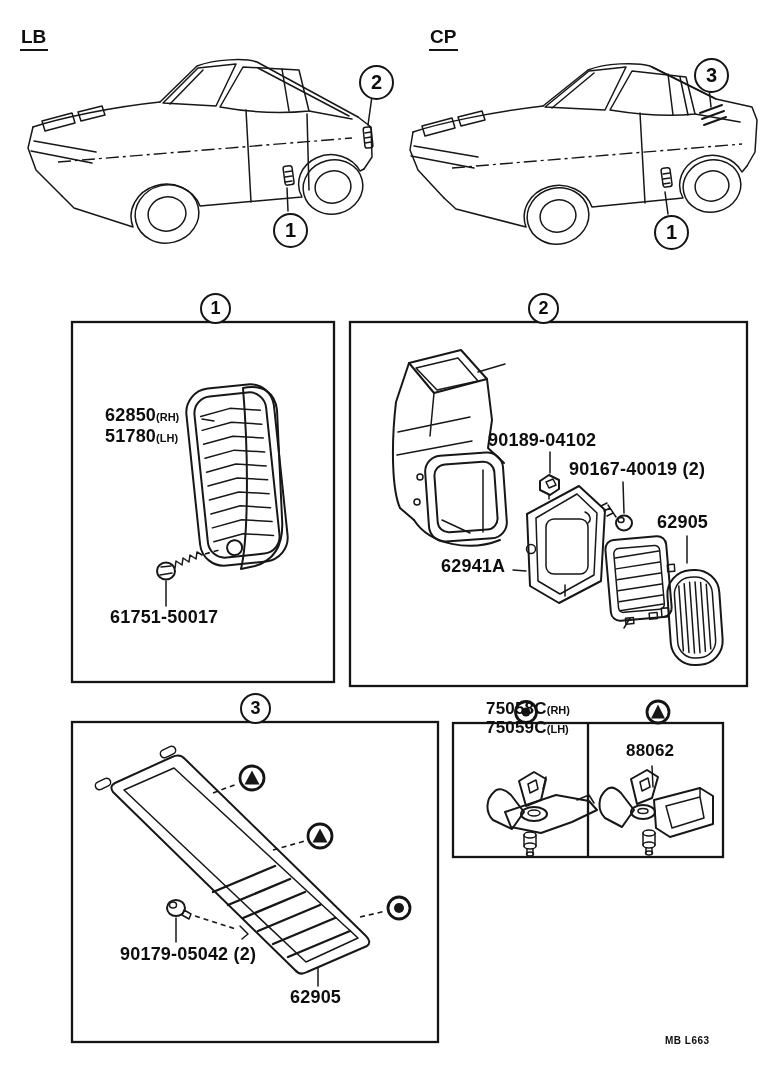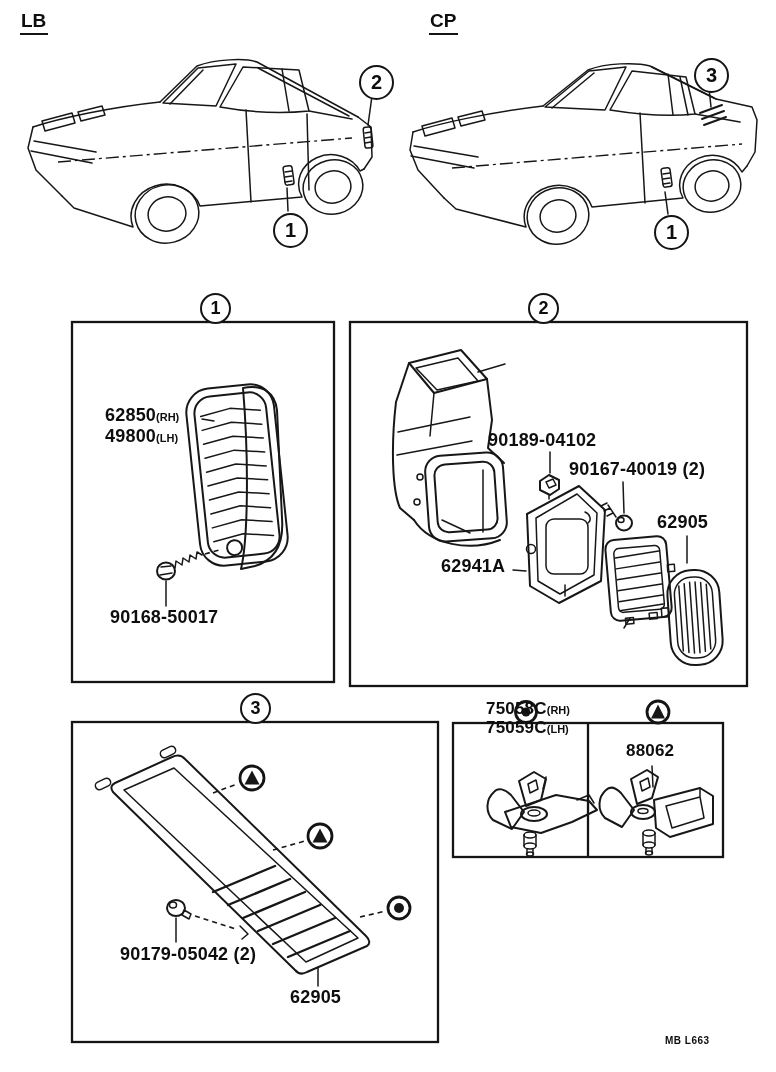--- a/index.html
+++ b/index.html
@@ -16,21 +16,21 @@
   svg .sym{fill:#ffffff;stroke:#141414;stroke-width:2.8;}
   .lbl{position:absolute;font-weight:700;font-size:18px;line-height:19px;white-space:nowrap;
        letter-spacing:.2px;}
   .lbl .side{font-size:11px;letter-spacing:0;}
   .lbl.small{font-size:17px;line-height:18px;}
   .co{position:absolute;border:2.6px solid #141414;border-radius:50%;background:#fff;
       display:flex;align-items:center;justify-content:center;font-weight:700;}
   .co-lg{width:31px;height:31px;font-size:20px;}
   .co-sm{width:27px;height:27px;font-size:18px;}
   .bodylabel{position:absolute;font-weight:700;font-size:19px;
-             border-bottom:2.2px solid #141414;padding:0 2px 1px 1px;}
+             border-bottom:2.2px solid #141414;padding:0 2px 1px 1px;margin-top:16px;}
   .doccode{position:absolute;font-weight:700;font-size:10px;letter-spacing:.5px;}
 </style>
 </head>
 <body>
 
 <div class="page">
 
   <svg class="art" viewBox="0 0 776 1072">
 
     <g>
@@ -266,23 +266,23 @@
   <div class="co co-lg" style="left:359px;top:65px">2</div>
   <div class="co co-lg" style="left:654px;top:215px">1</div>
   <div class="co co-lg" style="left:694px;top:58px">3</div>
 
   <div class="co co-sm" style="left:200px;top:293px">1</div>
   <div class="co co-sm" style="left:528px;top:293px">2</div>
   <div class="co co-sm" style="left:240px;top:693px">3</div>
 
   <div class="lbl" style="left:105px;top:406px">
     <div><span>62850</span><span class="side">(RH)</span></div>
-    <div><span>49800</span><span class="side">(LH)</span></div>
+    <div><span>51780</span><span class="side">(LH)</span></div>
   </div>
-  <div class="lbl" style="left:110px;top:608px">90168-50017</div>
+  <div class="lbl" style="left:110px;top:608px">61751-50017</div>
 
   <div class="lbl" style="left:488px;top:431px">90189-04102</div>
   <div class="lbl" style="left:569px;top:460px">90167-40019 (2)</div>
   <div class="lbl" style="left:657px;top:513px">62905</div>
   <div class="lbl" style="left:441px;top:557px">62941A</div>
 
   <div class="lbl" style="left:120px;top:945px">90179-05042 (2)</div>
   <div class="lbl" style="left:290px;top:988px">62905</div>
 
   <div class="lbl small" style="left:486px;top:700px">

